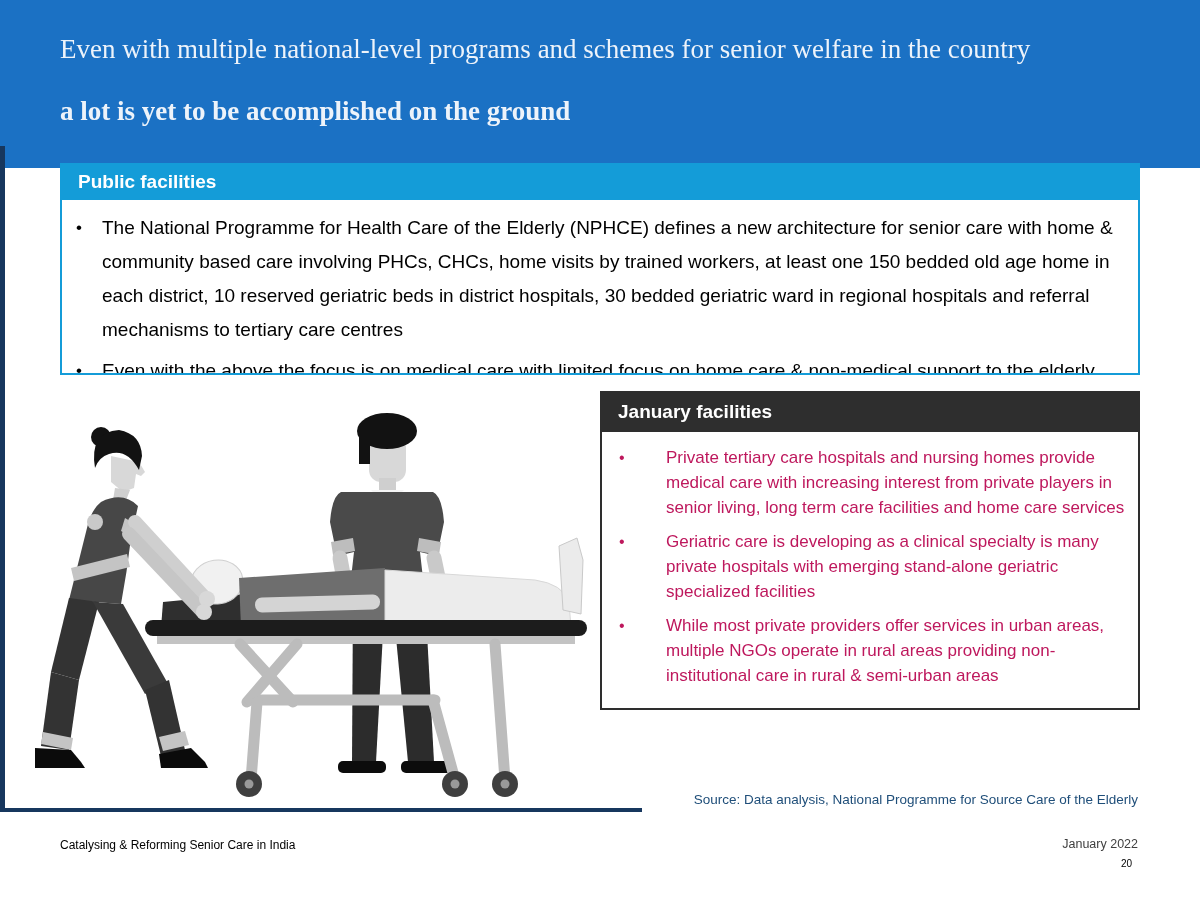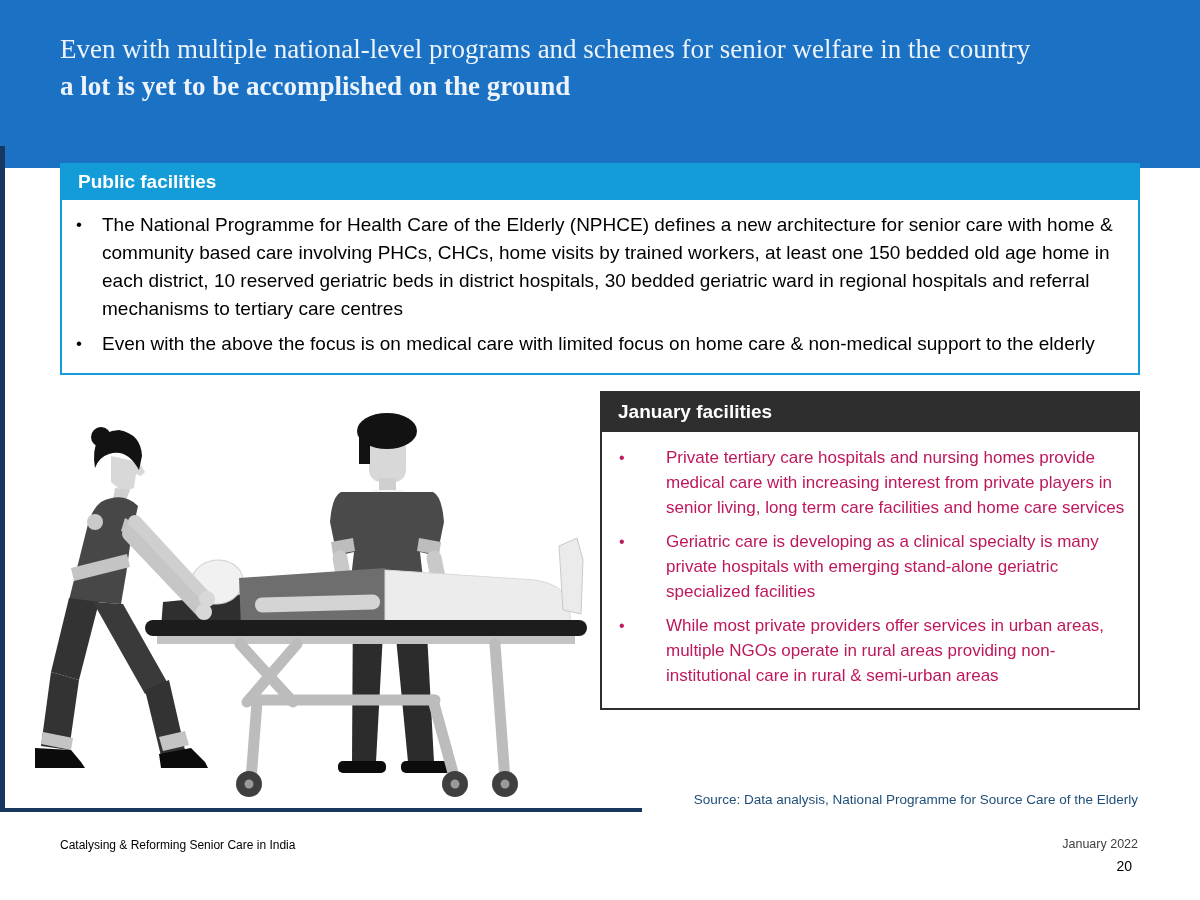--- a/index.html
+++ b/index.html
@@ -18,21 +18,21 @@
     width: 1200px; height: 168px;
     background: #1B71C4;
   }
   .banner .title {
     position: absolute; left: 60px; top: 31px;
     width: 1110px;
     font-family: "Liberation Serif", serif;
     color: #EDF3FA;
     font-size: 27px; line-height: 37px;
   }
-  .banner .title .line2 { font-weight: bold; }
+  .banner .title .line2 { font-weight: bold; margin-top: 25px; }
 
   
   .left-bar {
     position: absolute; left: 0; top: 146px;
     width: 5px; height: 666px;
     background: #17375E;
   }
 
   
   .facility-box { position: absolute; background: #fff; }
@@ -46,21 +46,21 @@
   .public-box { left: 60px; top: 163px; width: 1080px; }
   .public-box .box-header { height: 37px; background: #149CD8; }
   .public-box .box-body {
     height: 175px;
     border: 2px solid #149CD8; border-top: none;
     padding: 11px 14px 0 0;
   }
   .public-box li {
     position: relative;
     padding-left: 40px; margin-bottom: 7px;
-    font-size: 19px; line-height: 28px; color: #000;
+    font-size: 19px; line-height: 34px; color: #000;
     list-style: none;
   }
   .public-box li::before {
     content: "\2022";
     position: absolute; left: 14px; top: 0;
     font-size: 17px;
   }
 
   .private-box { left: 600px; top: 391px; width: 540px; }
   .private-box .box-header { height: 41px; background: #2E2E2E; }
@@ -99,21 +99,21 @@
   .footer-title {
     position: absolute; left: 60px; top: 838px;
     font-size: 12px; color: #000;
   }
   .footer-date {
     position: absolute; right: 62px; top: 837px;
     font-size: 12.5px; color: #404040; text-align: right;
   }
   .page-number {
     position: absolute; right: 68px; top: 858px;
-    font-size: 14px; color: #000; text-align: right;
+    font-size: 10px; color: #000; text-align: right;
   }
 </style>
 </head>
 <body>
 
 <div class="banner">
   <div class="title">
     <div class="line1">Even with multiple national-level programs and schemes for senior welfare in the country</div>
     <div class="line2">a lot is yet to be accomplished on the ground</div>
   </div>

